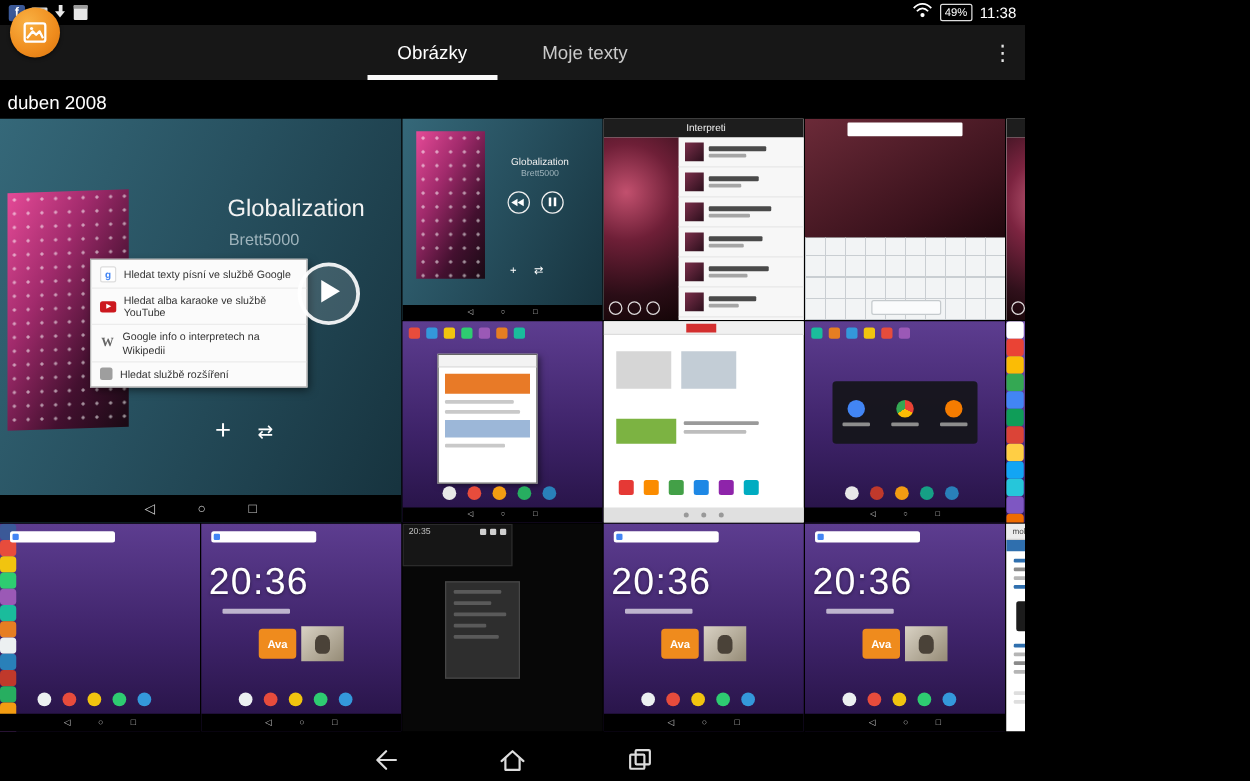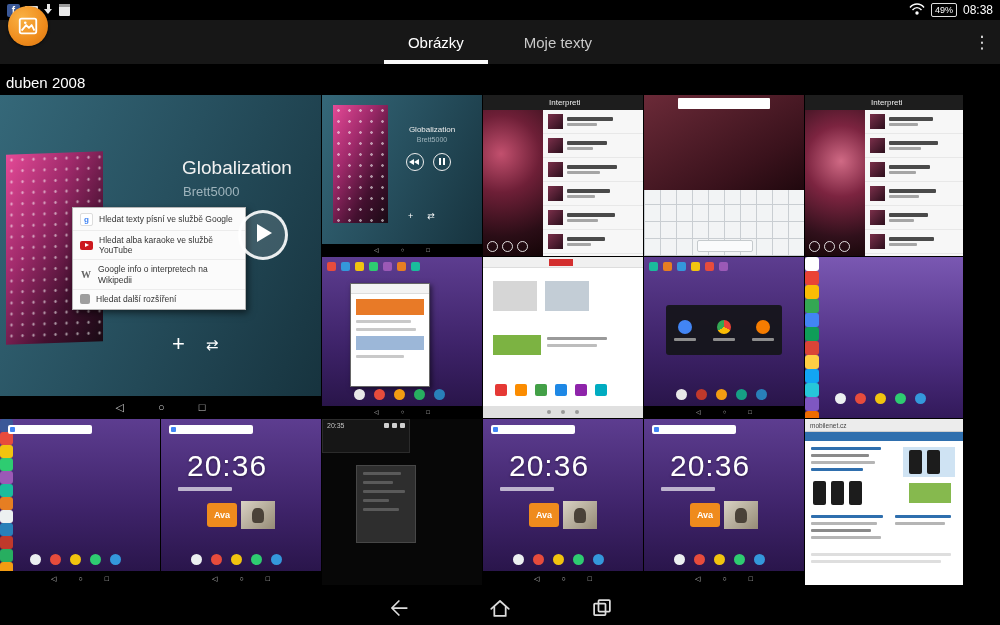--- a/index.html
+++ b/index.html
@@ -1,16 +1,16 @@
 <!DOCTYPE html>
 <html><head>
 <meta charset="utf-8">
 <style>
   html,body{margin:0;padding:0;background:#000;}
-  .screen{position:relative;width:1000px;height:625px;background:#000;overflow:hidden;
+  .screen{position:relative;width:820px;height:625px;background:#000;overflow:hidden;
           font-family:"Liberation Sans",sans-serif;color:#fff;}
 
   
   .status-bar{position:absolute;top:0;left:0;right:0;height:20px;background:#000;
               display:flex;align-items:center;padding:0 7px;z-index:30;box-sizing:border-box;}
   .sb-left{display:flex;align-items:center;gap:5px;}
   .sb-right{margin-left:auto;display:flex;align-items:center;gap:6px;}
   .fb{width:13px;height:13px;border-radius:2px;background:#3b5998;color:#fff;font-weight:bold;
       font-size:10px;display:flex;align-items:center;justify-content:center;}
   .fb::after{content:"f";}
@@ -112,21 +112,21 @@
              border:1px solid #c5cacd;border-radius:2px;}
 
   
   .sq{width:9px;height:9px;border-radius:2px;display:block;flex:none;}
   .dot{width:11px;height:11px;border-radius:50%;display:block;flex:none;}
   .dock{position:absolute;display:flex;gap:9px;}
   .toprow{position:absolute;left:5px;top:5px;display:flex;gap:5px;}
   .icn{width:14px;height:14px;border-radius:3px;display:block;flex:none;}
   .gpill{position:absolute;left:8px;top:6px;height:9px;width:84px;background:#fff;border-radius:2px;}
   .gpill::after{content:"";position:absolute;left:2px;top:2px;width:5px;height:5px;background:#4285f4;border-radius:1px;}
-  .time-big{position:absolute;left:26px;top:30px;font-size:30px;color:#fff;letter-spacing:1px;
+  .time-big{position:absolute;left:6px;top:30px;font-size:30px;color:#fff;letter-spacing:1px;
             text-shadow:0 1px 3px rgba(0,0,0,.45);}
   .date-bar{position:absolute;left:17px;top:68px;width:54px;height:4px;background:rgba(255,255,255,.65);border-radius:1px;}
   .ava{position:absolute;left:46px;top:84px;width:30px;height:24px;background:#ef8b1d;border-radius:3px;
        color:#fff;font-size:9px;font-weight:bold;display:flex;align-items:center;justify-content:center;}
   .photo{position:absolute;left:80px;top:82px;width:34px;height:28px;
          background:linear-gradient(135deg,#d9d2c4,#958b76);}
   .photo::after{content:"";position:absolute;left:11px;top:7px;width:12px;height:15px;background:#4a4238;
          border-radius:40% 40% 30% 30%;}
 
   
@@ -185,21 +185,21 @@
     </div>
     <div class="sb-right">
       <span>
         <svg width="16" height="12" viewBox="0 0 16 12">
           <path d="M1 4.5 C3 2 5.8 1 8 1 C10.2 1 13 2 15 4.5" stroke="#fff" fill="none" stroke-width="1.4"></path>
           <path d="M3.5 7 C5 5.3 6.5 4.6 8 4.6 C9.5 4.6 11 5.3 12.5 7" stroke="#fff" fill="none" stroke-width="1.4"></path>
           <circle cx="8" cy="10" r="1.7" fill="#fff"></circle>
         </svg>
       </span>
       <span class="batt">49%</span>
-      <span class="sb-time">08:38</span>
+      <span class="sb-time">11:38</span>
     </div>
   </div>
 
   <div class="app-bar"></div>
   <div class="app-icon">
     <svg width="22" height="22" viewBox="0 0 24 24">
       <rect x="3" y="4" width="18" height="16" rx="2" stroke="#fff" stroke-width="2" fill="none"></rect>
       <path d="M5 17 L10 11 L13 14 L16 11 L19 17" stroke="#fff" stroke-width="2" fill="none" stroke-linejoin="round"></path>
       <circle cx="9" cy="8.5" r="1.4" fill="#fff"></circle>
     </svg>
@@ -229,21 +229,21 @@
       <div class="mi">
         <span class="iy"></span>
         <span>Hledat alba karaoke ve službě YouTube</span>
       </div>
       <div class="mi">
         <span class="iw"></span>
         <span>Google info  o interpretech na Wikipedii</span>
       </div>
       <div class="mi">
         <span class="ie"></span>
-        <span>Hledat další rozšíření</span>
+        <span>Hledat službě rozšíření</span>
       </div>
     </div>
 
     <div class="ft-play"></div>
     <span class="ft-plus">+</span>
     <span class="ft-shuffle">⇄</span>
 
     <div class="mnav big">
       <span>◁</span>
       <span>○</span>

